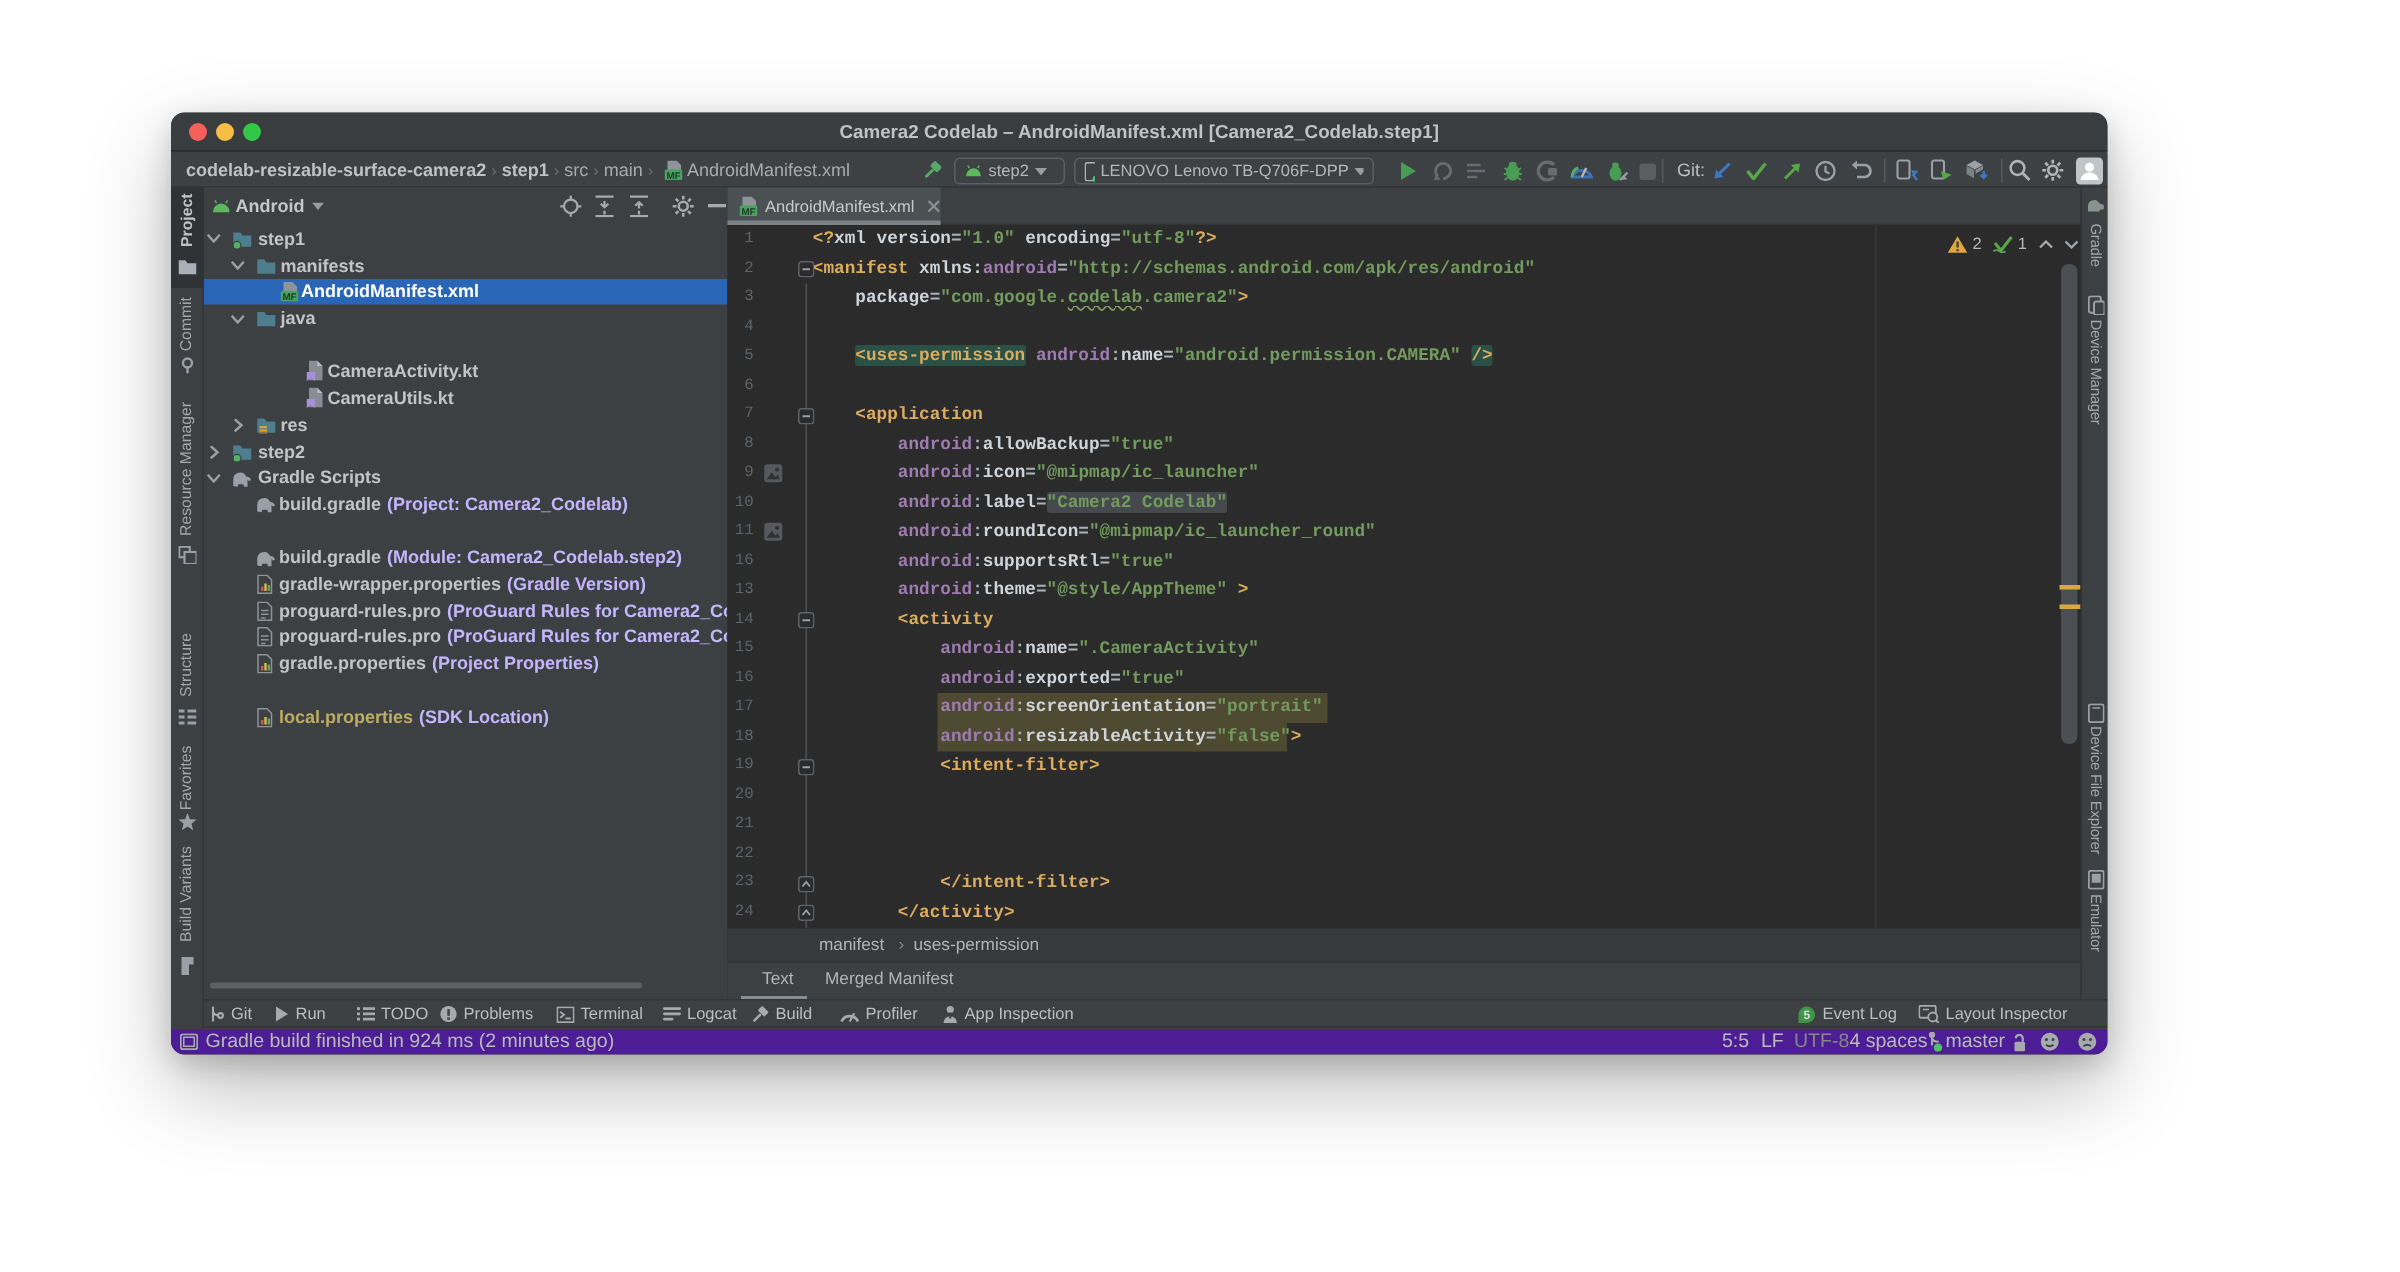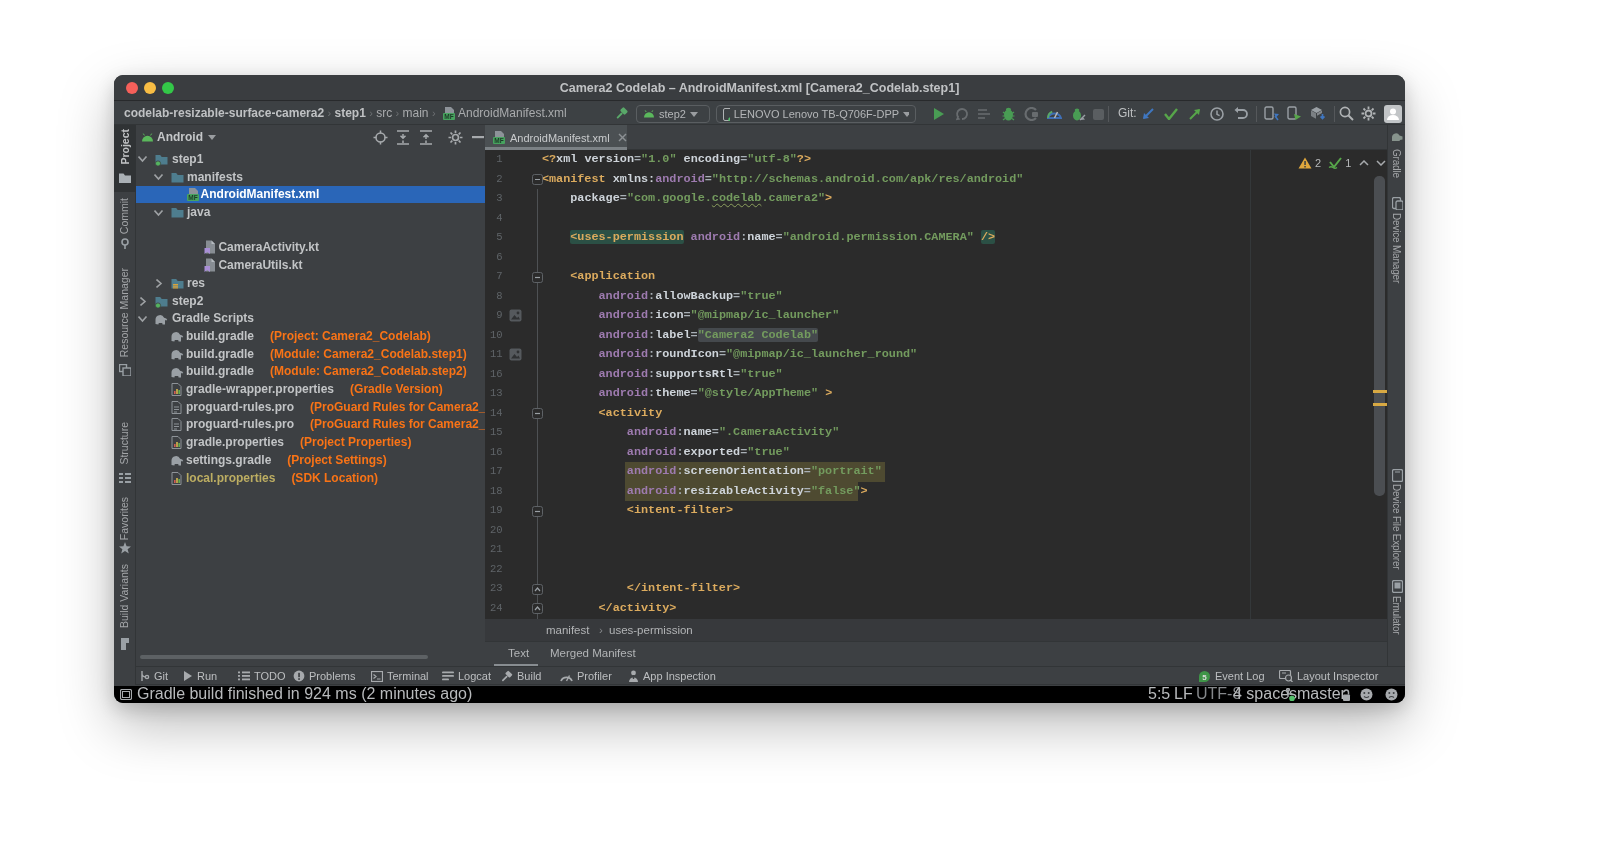--- a/index.html
+++ b/index.html
@@ -13,38 +13,38 @@
 .bcsep{color:#6d7073;font-size:11px}
 .pill{position:absolute;top:3px;height:18px;border:1px solid #5a5e61;border-radius:4px;display:flex;align-items:center;font-size:11px;color:#b4b6b8;padding:0 6px;gap:4px;white-space:nowrap}
 .ico{position:absolute}
 #lstripe{position:absolute;left:0;top:50px;width:22px;height:560px;background:#3d4043;border-right:1px solid #323537}
 #rstripe{position:absolute;right:0;top:50px;width:18px;height:541px;background:#3d4043;border-left:1px solid #323537}
 .vtxt{position:absolute;writing-mode:vertical-rl;transform:rotate(180deg);font-size:10.5px;color:#a4a6a9;white-space:nowrap;left:4px}
 .vtxt2{position:absolute;writing-mode:vertical-rl;font-size:10px;letter-spacing:-0.2px;color:#a4a6a9;white-space:nowrap;left:3px}
 #panel{position:absolute;left:22px;top:50px;width:349px;height:541px;background:#3d4043;overflow:hidden}
 #phead{position:absolute;left:0;top:0;width:100%;height:25px}
 .trow{position:absolute;left:0;width:100%;height:17.7px;display:flex;align-items:center;white-space:nowrap;font-size:12px;font-weight:bold;color:#c2c4c6}
-.tsec{font-weight:bold;color:#f97316;margin-left:16px}
+.tsec{font-weight:bold;color:#c4b5fd;margin-left:4px}
 .chev{position:absolute;width:10px;height:10px}
 #editor{position:absolute;left:371px;top:50px;width:902px;height:541px;background:#2b2b2b}
 #tabbar{position:absolute;left:0;top:0;width:100%;height:25px;background:#3d4043;border-bottom:1px solid #323537}
 #tab1{position:absolute;left:0;top:0;width:142px;height:25px;background:#4b5053;display:flex;align-items:center;padding-left:8px;gap:5px;font-size:11px;color:#c9cbcd}#tab1 svg{flex-shrink:0}
 #tab1:after{content:"";position:absolute;left:0;bottom:0;width:100%;height:3px;background:#7b8185}
 #codearea{position:absolute;left:0;top:25px;width:902px;height:469px;background:#2b2b2b;overflow:hidden}
 .cl{position:absolute;left:56.9px;height:19.5px;line-height:19.5px;font-family:"Liberation Mono",monospace;font-size:11.8px;font-weight:bold;white-space:pre;color:#b8bec4}
 .ln{position:absolute;left:0;width:17.5px;text-align:right;height:19.5px;line-height:19.5px;font-family:"Liberation Mono",monospace;font-size:10.5px;color:#5f6468}
 .t{color:#dcab5e}.nsp{color:#9e7bb0}.v{color:#739b5e}.at{color:#ced4da}.pu{color:#a9b0b6}
 .hlg{background:#2b5045;border-radius:2px}
 .hlgrey{background:#45494d;border-radius:2px}
 .hlo{}
 .sq{text-decoration:underline wavy 1px #8ca05e;text-underline-offset:2px;text-decoration-skip-ink:none}
 #bcrow{position:absolute;left:0;top:494px;width:902px;height:22px;background:#37393c;font-size:11.5px;color:#b2b4b6;line-height:22px}
 #ttabs{position:absolute;left:0;top:516px;width:902px;height:25px;background:#3d4043;border-top:1px solid #323537;font-size:11.5px;color:#b2b4b6}
 #btoolbar{position:absolute;left:22px;top:591px;width:1269px;height:19px;background:#3d4043;border-top:1px solid #323537;border-bottom:1px solid #323537;font-size:11px;color:#bcbec0}
-#statusbar{position:absolute;left:0;top:611px;width:100%;height:17px;background:#000000;font-size:16px;color:#b8babc}
+#statusbar{position:absolute;left:0;top:611px;width:100%;height:17px;background:#4c1d95;font-size:13px;color:#b8babc}
 .bt{position:absolute;top:0;height:18px;line-height:18px;display:flex;align-items:center;gap:4px;white-space:nowrap}
 .st{position:absolute;top:0;height:17px;line-height:16px;white-space:nowrap}
 svg{display:block}
 </style></head><body>
 <div id="win">
 <div id="titlebar">
  <div class="tl" style="left:12px;background:#f6605a"></div>
  <div class="tl" style="left:30px;background:#f8bd44"></div>
  <div class="tl" style="left:48px;background:#33c748"></div>
  <div id="wtitle">Camera2 Codelab – AndroidManifest.xml [Camera2_Codelab.step1]</div>
@@ -381,26 +381,20 @@
           <path d="M1.5 11 V6.5 a4.5 4.5 0 0 1 8.6 -1.8 q2.7 .2 3.2 2.4 l-1.4 .5 -.9 -.9 v4.8 h-2.4 l-.4 -1.6 h-3.4 l-.4 1.6z" fill="#9aa0a5"></path>
         </svg>
         <div class="abs" style="left:36px;top:1.5px;">Gradle Scripts</div>
       </div>
 <div class="trow" style="top:202.4px">
         <svg class="abs" style="left:34px;top:3px" width="15" height="12">
           <path d="M1.5 11 V6.5 a4.5 4.5 0 0 1 8.6 -1.8 q2.7 .2 3.2 2.4 l-1.4 .5 -.9 -.9 v4.8 h-2.4 l-.4 -1.6 h-3.4 l-.4 1.6z" fill="#9aa0a5"></path>
         </svg>
         <div class="abs" style="left:50px;top:1.5px;">build.gradle<span class="tsec">(Project: Camera2_Codelab)</span></div>
       </div>
-<div class="trow" style="top:220.1px">
-        <svg class="abs" style="left:34px;top:3px" width="15" height="12">
-          <path d="M1.5 11 V6.5 a4.5 4.5 0 0 1 8.6 -1.8 q2.7 .2 3.2 2.4 l-1.4 .5 -.9 -.9 v4.8 h-2.4 l-.4 -1.6 h-3.4 l-.4 1.6z" fill="#9aa0a5"></path>
-        </svg>
-        <div class="abs" style="left:50px;top:1.5px;">build.gradle<span class="tsec">(Module: Camera2_Codelab.step1)</span></div>
-      </div>
 <div class="trow" style="top:237.8px">
         <svg class="abs" style="left:34px;top:3px" width="15" height="12">
           <path d="M1.5 11 V6.5 a4.5 4.5 0 0 1 8.6 -1.8 q2.7 .2 3.2 2.4 l-1.4 .5 -.9 -.9 v4.8 h-2.4 l-.4 -1.6 h-3.4 l-.4 1.6z" fill="#9aa0a5"></path>
         </svg>
         <div class="abs" style="left:50px;top:1.5px;">build.gradle<span class="tsec">(Module: Camera2_Codelab.step2)</span></div>
       </div>
 <div class="trow" style="top:255.5px">
         <svg class="abs" style="left:35px;top:2.5px" width="11" height="13">
           <path d="M1 0.5 h6 l3 3 v9 H1z" fill="none" stroke="#8e9398" stroke-width="1"></path>
           <rect x="3" y="8" width="1.6" height="3" fill="#cf5b56"></rect>
@@ -432,26 +426,20 @@
         <div class="abs" style="left:50px;top:1.5px;">proguard-rules.pro<span class="tsec">(ProGuard Rules for Camera2_Codel</span></div>
       </div>
 <div class="trow" style="top:308.6px">
         <svg class="abs" style="left:35px;top:2.5px" width="11" height="13">
           <path d="M1 0.5 h6 l3 3 v9 H1z" fill="none" stroke="#8e9398" stroke-width="1"></path>
           <rect x="3" y="8" width="1.6" height="3" fill="#cf5b56"></rect>
           <rect x="5.2" y="6" width="1.6" height="5" fill="#d8b94d"></rect>
           <rect x="7.4" y="7" width="1.6" height="4" fill="#62ab4c"></rect>
         </svg>
         <div class="abs" style="left:50px;top:1.5px;">gradle.properties<span class="tsec">(Project Properties)</span></div>
-      </div>
-<div class="trow" style="top:326.3px">
-        <svg class="abs" style="left:34px;top:3px" width="15" height="12">
-          <path d="M1.5 11 V6.5 a4.5 4.5 0 0 1 8.6 -1.8 q2.7 .2 3.2 2.4 l-1.4 .5 -.9 -.9 v4.8 h-2.4 l-.4 -1.6 h-3.4 l-.4 1.6z" fill="#9aa0a5"></path>
-        </svg>
-        <div class="abs" style="left:50px;top:1.5px;">settings.gradle<span class="tsec">(Project Settings)</span></div>
       </div>
 <div class="trow" style="top:344.0px">
         <svg class="abs" style="left:35px;top:2.5px" width="11" height="13">
           <path d="M1 0.5 h6 l3 3 v9 H1z" fill="none" stroke="#8e9398" stroke-width="1"></path>
           <rect x="3" y="8" width="1.6" height="3" fill="#cf5b56"></rect>
           <rect x="5.2" y="6" width="1.6" height="5" fill="#d8b94d"></rect>
           <rect x="7.4" y="7" width="1.6" height="4" fill="#62ab4c"></rect>
         </svg>
         <div class="abs" style="left:50px;top:1.5px;color:#bcad62;">local.properties<span class="tsec">(SDK Location)</span></div>
       </div>

